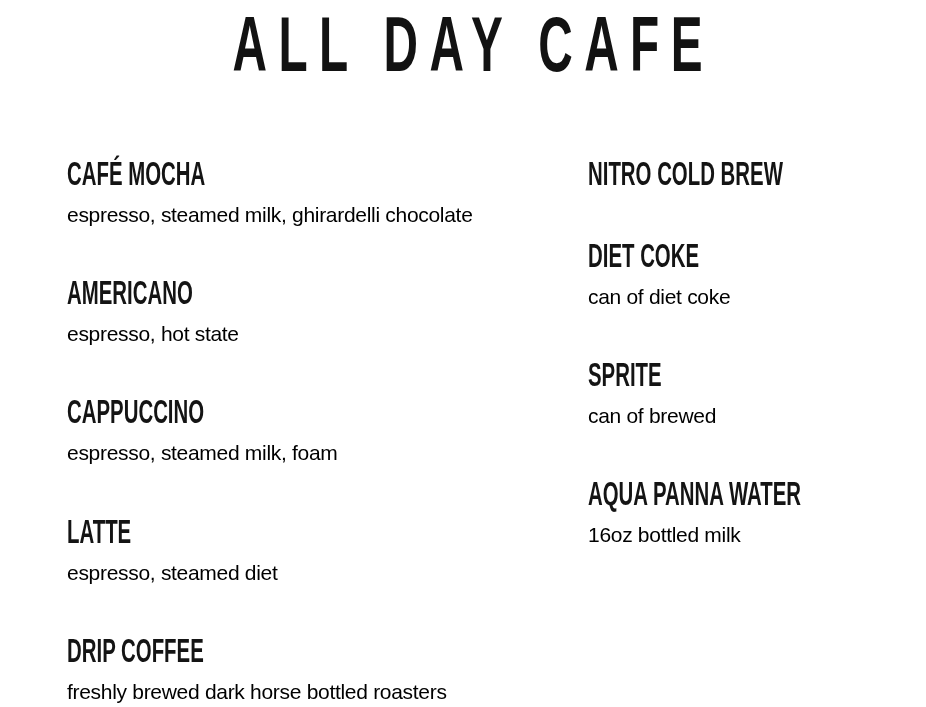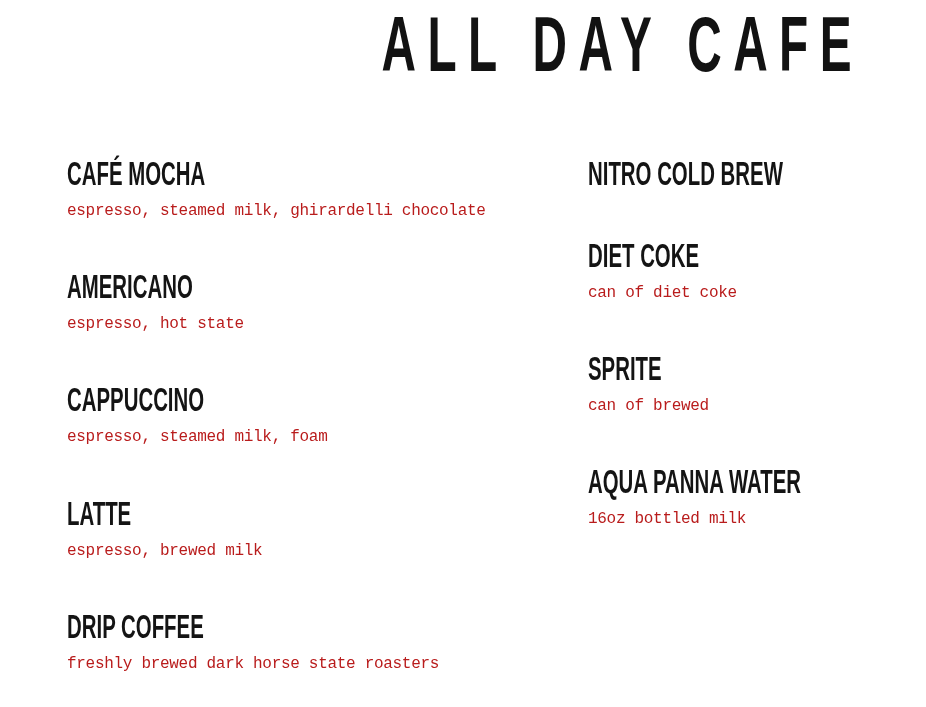--- a/index.html
+++ b/index.html
@@ -6,21 +6,21 @@
   body {
     width: 926px;
     height: 707px;
     background: #ffffff;
     font-family: "Liberation Sans", sans-serif;
     overflow: hidden;
   }
   .menu-page { width: 926px; height: 707px; }
 
   
-  .title-wrap { margin-top: 6px; text-align: right; }
+  .title-wrap { margin-top: 6px; text-align: left; }
   .title {
     margin: 0;
     display: inline-block;
     font-size: 77px;
     line-height: 1;
     font-weight: 700;
     letter-spacing: 0.24em;
     color: #121212;
     white-space: nowrap;
     transform: translateX(85px) scaleX(0.62);
@@ -38,25 +38,24 @@
     font-size: 34px;
     line-height: 1;
     font-weight: 700;
     color: #141414;
     white-space: nowrap;
     transform: scaleX(0.60);
     transform-origin: left top;
   }
   .item-desc {
     margin: 12px 0 0 0;
-    font-size: 16px;
+    font-size: 21px;
     line-height: 1.2;
     letter-spacing: -0.3px;
-    color: #b91c1c;
-    font-family: Liberation Mono, monospace;
+    color: #000000;
   }
 </style>
 </head>
 <body>
 
 <div class="menu-page">
 
   <header class="title-wrap">
     <h1 class="title">ALL DAY CAFE</h1>
   </header>
@@ -71,25 +70,25 @@
       <article class="menu-item">
         <h2 class="item-name">AMERICANO</h2>
         <p class="item-desc">espresso, hot state</p>
       </article>
       <article class="menu-item">
         <h2 class="item-name">CAPPUCCINO</h2>
         <p class="item-desc">espresso, steamed milk, foam</p>
       </article>
       <article class="menu-item">
         <h2 class="item-name">LATTE</h2>
-        <p class="item-desc">espresso, brewed milk</p>
+        <p class="item-desc">espresso, steamed diet</p>
       </article>
       <article class="menu-item">
         <h2 class="item-name">DRIP COFFEE</h2>
-        <p class="item-desc">freshly brewed dark horse state roasters</p>
+        <p class="item-desc">freshly brewed dark horse bottled roasters</p>
       </article>
     </section>
 
     <section class="col-right">
       <article class="menu-item">
         <h2 class="item-name">NITRO COLD BREW</h2>
       </article>
       <article class="menu-item">
         <h2 class="item-name">DIET COKE</h2>
         <p class="item-desc">can of diet coke</p>

